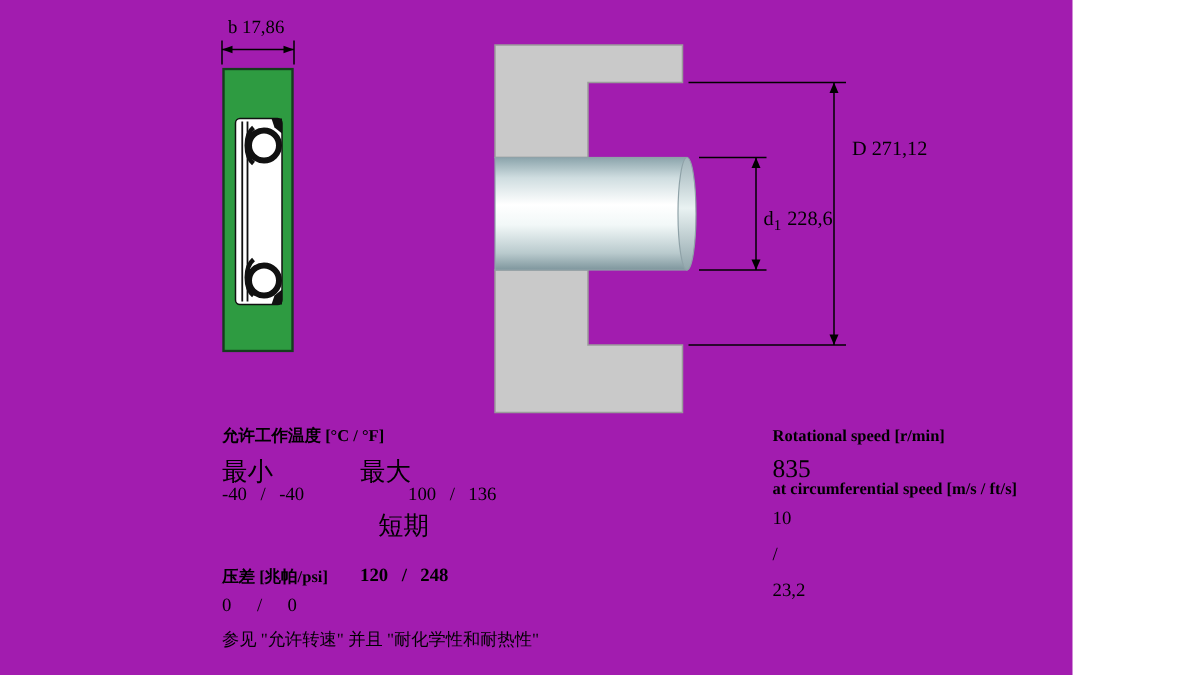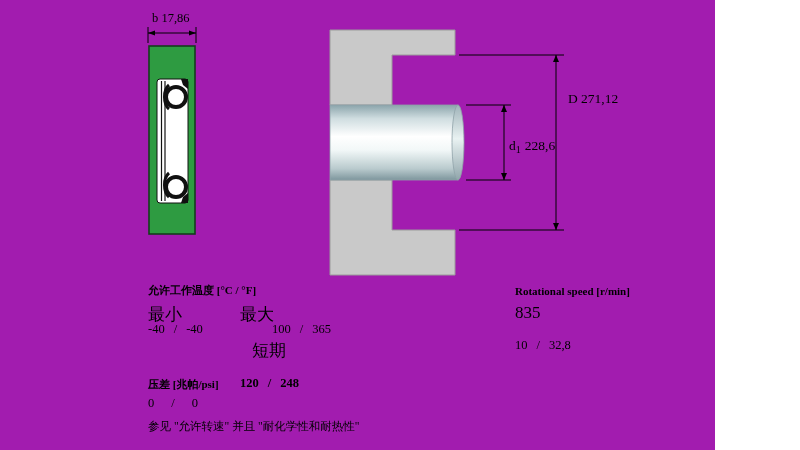--- a/index.html
+++ b/index.html
@@ -95,40 +95,41 @@
   <div class="abs val" style="left:240px; top:303px;">最大</div>
 
   <div class="abs vals" style="left:148px; top:322px;">
     <span>-40</span>
     <span>/</span>
     <span>-40</span>
   </div>
   <div class="abs vals" style="left:244px; top:322px;margin-left:28px;">
     <span>100</span>
     <span>/</span>
-    <span>365</span>
+    <span>136</span>
   </div>
 
   <div class="abs val" style="left:240px; top:339px;margin-left:12px;">短期</div>
   <div class="abs vals" style="left:240px; top:376px;font-weight:bold;">
     <span>120</span>
     <span>/</span>
     <span>248</span>
   </div>
 
   <div class="abs title-bold" style="left:148px; top:377px;">压差 [兆帕/psi]</div>
   <div class="abs vals wide" style="left:148px; top:396px;">
     <span>0</span>
     <span>/</span>
     <span>0</span>
   </div>
 
   <div class="abs footnote" style="left:148px; top:419px;">参见 "允许转速" 并且 "耐化学性和耐热性"</div>
 
   <div class="abs title-bold" style="left:515px; top:285px;">Rotational speed [r/min]</div>
   <div class="abs val" style="left:515px; top:303px;">835</div>
-  <div class="abs vals" style="left:515px; top:338px;">
+  <div class="abs title-bold" style="left:515px; top:320px;">at circumferential speed [m/s / ft/s]</div>
+  <div class="abs vals" style="left:515px; top:338px;flex-direction:column;">
     <span>10</span>
     <span>/</span>
-    <span>32,8</span>
+    <span>23,2</span>
   </div>
 
 </div>
 
 </body></html>

